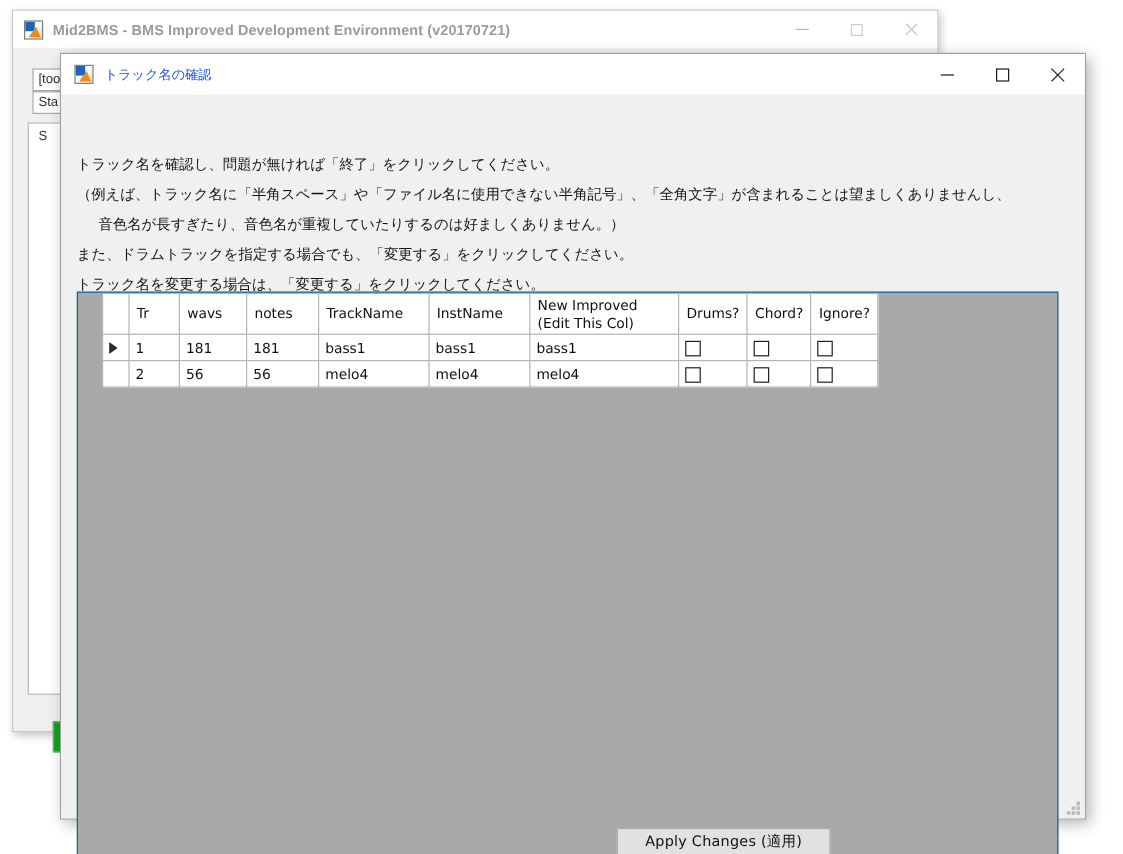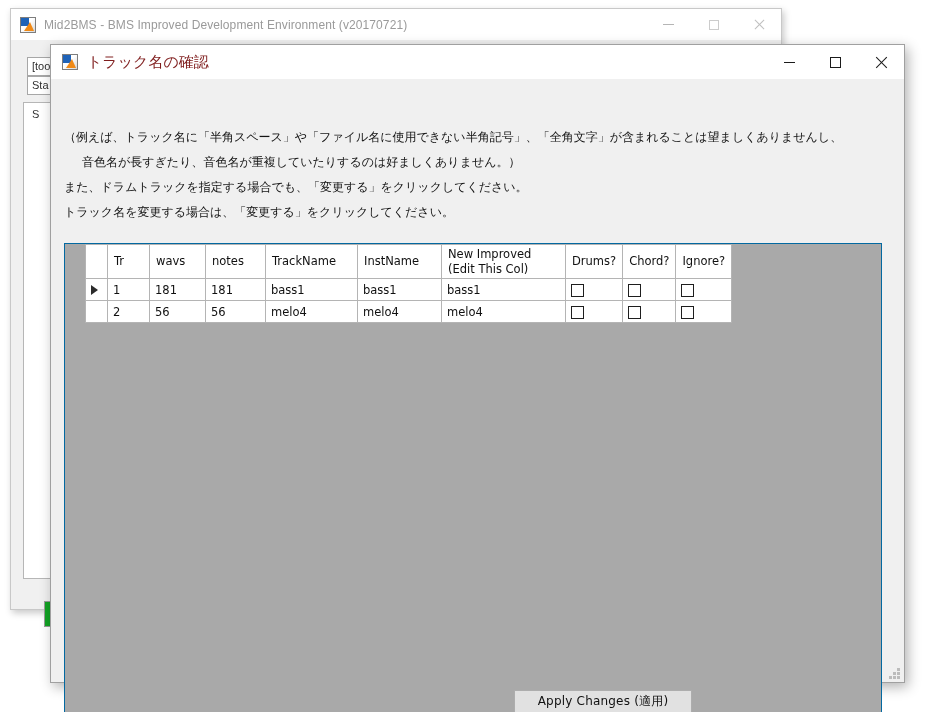--- a/index.html
+++ b/index.html
@@ -72,20 +72,21 @@
     width: 0; height: 0;
     border-left: 6px solid transparent;
     border-right: 4px solid transparent;
     border-bottom: 9px solid #f08a17;
   }
   .bg-title-text {
     font-size: 12px;
     color: #9a9a9a;
     letter-spacing: 0.1px;
     white-space: nowrap;
+    font-weight: bold;
   }
   .bg-winbtns {
     position: absolute;
     right: 0; top: 0;
     height: 31px;
     display: flex;
   }
   .bg-winbtn {
     width: 45px;
     height: 31px;
@@ -173,22 +174,22 @@
     display: flex;
     align-items: center;
     box-sizing: border-box;
   }
   .dlg-title-icon {
     width: 16px; height: 16px;
     margin-left: 11px; margin-right: 9px;
     flex: 0 0 auto;
   }
   .dlg-title-text {
-    font-size: 15px;
-    color: #7f1d1d;
+    font-size: 11px;
+    color: #1d4ed8;
     white-space: nowrap;
   }
   .dlg-winbtns {
     position: absolute;
     right: 0; top: 0;
     height: 34px;
     display: flex;
   }
   .dlg-winbtn {
     width: 46px;
@@ -405,20 +406,21 @@
           </div>
         <div class="dlg-winbtn">
             <span class="g-close"></span>
           </div>
       </div>
     </div>
 
     <div class="dlg-body">
 
       <div class="instructions">
+        <div class="instr-line">トラック名を確認し、問題が無ければ「終了」をクリックしてください。</div>
         <div class="instr-line">（例えば、トラック名に「半角スペース」や「ファイル名に使用できない半角記号」、「全角文字」が含まれることは望ましくありませんし、</div>
         <div class="instr-line instr-indent">音色名が長すぎたり、音色名が重複していたりするのは好ましくありません。）</div>
         <div class="instr-line">また、ドラムトラックを指定する場合でも、「変更する」をクリックしてください。</div>
         <div class="instr-line">トラック名を変更する場合は、「変更する」をクリックしてください。</div>
       </div>
 
       <div class="grid-wrap">
         <table class="grid">
           <thead>
             <tr>

